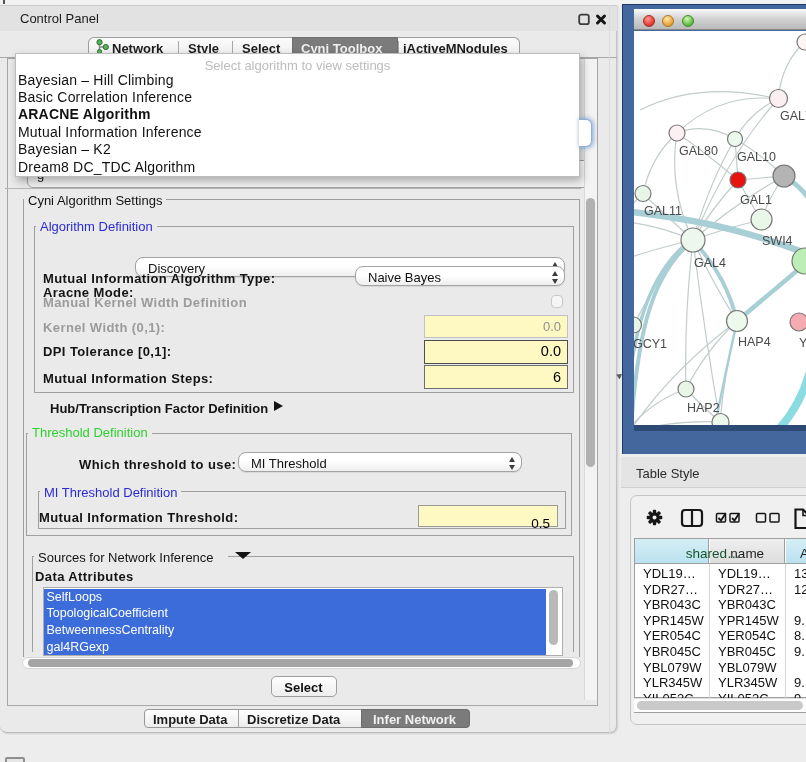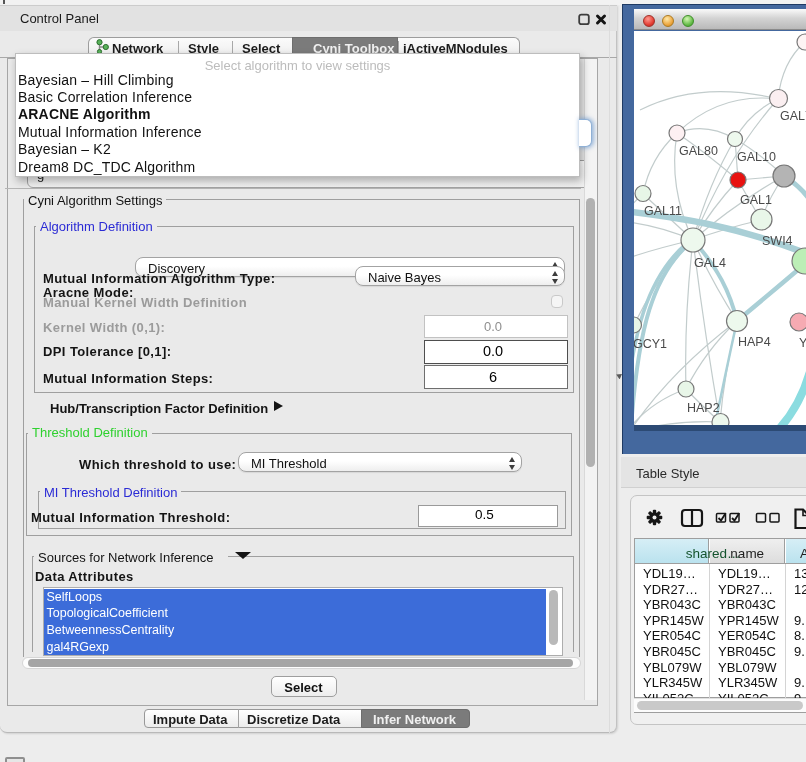--- a/index.html
+++ b/index.html
@@ -10,21 +10,21 @@
   .dislbl { font-size:13px; font-weight:bold; color:#9b9b9b; white-space:nowrap; letter-spacing:0.4px; }
   .gbox { position:absolute; border:1px solid #9f9f9f; border-bottom:none; }
   .gtitle { position:absolute; font-size:13px; background:#eaeaea; padding:0 4px; white-space:nowrap; }
   .combo { position:absolute; border:1px solid #a3a3a3; border-radius:8px;
            background:linear-gradient(#ffffff, #ffffff 45%, #eeeeee);
            box-shadow:0 1px 1px rgba(0,0,0,0.08); }
   .combo .ctext { position:absolute; left:12px; top:2.5px; font-size:13px; color:#111; }
   .spin { position:absolute; width:7px; height:13px; }
   .spin:before { content:""; position:absolute; left:0; top:0; border-left:3.5px solid transparent; border-right:3.5px solid transparent; border-bottom:5px solid #3c3c3c; }
   .spin:after  { content:""; position:absolute; left:0; bottom:0; border-left:3.5px solid transparent; border-right:3.5px solid transparent; border-top:5px solid #3c3c3c; }
-  .tfield { position:absolute; background:#ffffff; font-size:13px; text-align:center; }
+  .tfield { position:absolute; background:#fef9c3; font-size:13px; text-align:right; }
 </style>
 </head>
 <body>
 
 <div class="abs" style="left:0;top:0;width:806px;height:5px;background:#f2f2f2;"></div>
 <div class="abs" style="left:3px;top:0;width:2px;height:4px;background:#555;"></div>
 
 <div class="abs" style="left:0;top:5px;width:617px;height:728px;background:#eaeaea;border-right:1px solid #c2c2c2;border-bottom:1.5px solid #b9b9b9;border-radius:0 0 7px 7px;box-shadow:1px 1px 2px rgba(0,0,0,0.12);">
 
   <div class="abs" style="left:0;top:0;width:617px;height:26px;background:#e2e2e2;border-top:1px solid #cccccc;"></div>
@@ -43,21 +43,21 @@
   <div class="abs" style="left:292px;top:32px;width:106px;height:21px;background:#7b7b7b;border:1px solid #6e6e6e;"></div>
   <svg class="abs" style="left:96px;top:34px;" width="14" height="15" viewBox="0 0 14 15">
     <path d="M3.5 5 L3.5 12 M3.5 8 L9.5 8" stroke="#8a8a8a" stroke-width="1.4" fill="none"></path>
     <circle cx="3.5" cy="3.2" r="2.6" fill="#59b25b" stroke="#2c6e2e" stroke-width="1"></circle>
     <circle cx="9.8" cy="8" r="2.6" fill="#59b25b" stroke="#2c6e2e" stroke-width="1"></circle>
     <circle cx="3.5" cy="12.6" r="2.1" fill="#59b25b" stroke="#2c6e2e" stroke-width="1"></circle>
   </svg>
   <div class="abs" style="left:112px;top:36px;font-size:13px;font-weight:bold;color:#1c1c1c;">Network</div>
   <div class="abs" style="left:188px;top:36px;font-size:13px;font-weight:bold;color:#1c1c1c;">Style</div>
   <div class="abs" style="left:242px;top:36px;font-size:13px;font-weight:bold;color:#1c1c1c;">Select</div>
-  <div class="abs" style="left:301px;top:36px;font-size:13px;font-weight:bold;color:#f0f0f0;margin-left:12px;">Cyni Toolbox</div>
+  <div class="abs" style="left:301px;top:36px;font-size:13px;font-weight:bold;color:#f0f0f0;">Cyni Toolbox</div>
   <div class="abs" style="left:403px;top:36px;font-size:13px;font-weight:bold;color:#1c1c1c;">jActiveMNodules</div>
 
   <div class="abs" style="left:7px;top:53px;width:591px;height:648px;border:1px solid #a6a6a6;background:#eaeaea;"></div>
 
   <div class="abs" style="left:579px;top:114px;width:13px;height:28px;border:1px solid #8fb0d5;border-left:none;border-radius:0 6px 6px 0;background:#fff;box-shadow:1px 0 4px 1px rgba(90,140,200,0.6);z-index:55;"></div>
   <div class="abs" style="left:27px;top:155px;width:565px;height:28px;border:1px solid #a3a3a3;border-radius:6px;background:linear-gradient(#ffffff,#f0f0f0);"></div>
   <div class="abs" style="left:37px;top:162px;font-size:13px;color:#222;">g</div>
 
   <div class="abs" style="left:5px;top:183px;width:576px;height:1px;background:#b5b5b5;"></div>
 
@@ -97,22 +97,22 @@
   <div class="gtitle" style="left:28px;top:419.5px;color:#2fd12f;">Threshold Definition</div>
 
   <div class="lbl" style="position:absolute;left:79px;top:451.5px;">Which threshold to use:</div>
   <div class="combo" style="left:238px;top:447px;width:284px;height:20px;">
     <div class="ctext">MI Threshold</div>
       <div class="spin" style="right:5.5px;top:3.5px;"></div>
   </div>
 
   <div class="gbox" style="left:38px;top:485.5px;width:528px;height:38.5px;border-bottom:1px solid #9f9f9f;"></div>
   <div class="gtitle" style="left:40px;top:479.5px;color:#2b2bd5;">MI Threshold Definition</div>
-  <div class="lbl" style="position:absolute;left:31px;top:504.5px;">Mutual Information Threshold:</div>
-  <div class="tfield" style="left:418px;top:500px;width:140px;height:22px;border:1px solid #9a9a9a;color:#000;padding:1px 7px 0 0;font-size:13.5px;">0.5</div>
+  <div class="lbl" style="position:absolute;left:39px;top:504.5px;">Mutual Information Threshold:</div>
+  <div class="tfield" style="left:418px;top:500px;width:140px;height:22px;border:1px solid #9a9a9a;color:#000;padding:10px 7px 0 0;font-size:13.5px;">0.5</div>
 
   <div class="gbox" style="left:32px;top:551px;width:542px;height:96px;border-bottom:none;"></div>
   <div class="gtitle" style="left:34px;top:544.5px;color:#141414;padding-right:0;">Sources for Network Inference&nbsp;&nbsp;&nbsp;&nbsp;</div>
   <div class="abs" style="left:235px;top:546.5px;width:0;height:0;border-left:8px solid transparent;border-right:8px solid transparent;border-top:7.5px solid #141414;z-index:2;"></div>
   <div class="lbl" style="position:absolute;left:35px;top:564px;">Data Attributes</div>
 
   <div class="abs" style="left:43px;top:582px;width:520px;height:69px;background:#fff;border:1px solid #adadad;"></div>
   <div class="abs" style="left:44px;top:583.5px;width:502px;height:66.5px;background:#3c6cd9;"></div>
   <div class="abs" style="left:46.5px;top:583.5px;font-size:12.5px;color:#fff;line-height:16.7px;">SelfLoops<br>TopologicalCoefficient<br>BetweennessCentrality<br>gal4RGexp</div>
   <div class="abs" style="left:549px;top:585px;width:9px;height:55px;background:#b9b9b9;border-radius:5px;"></div>

